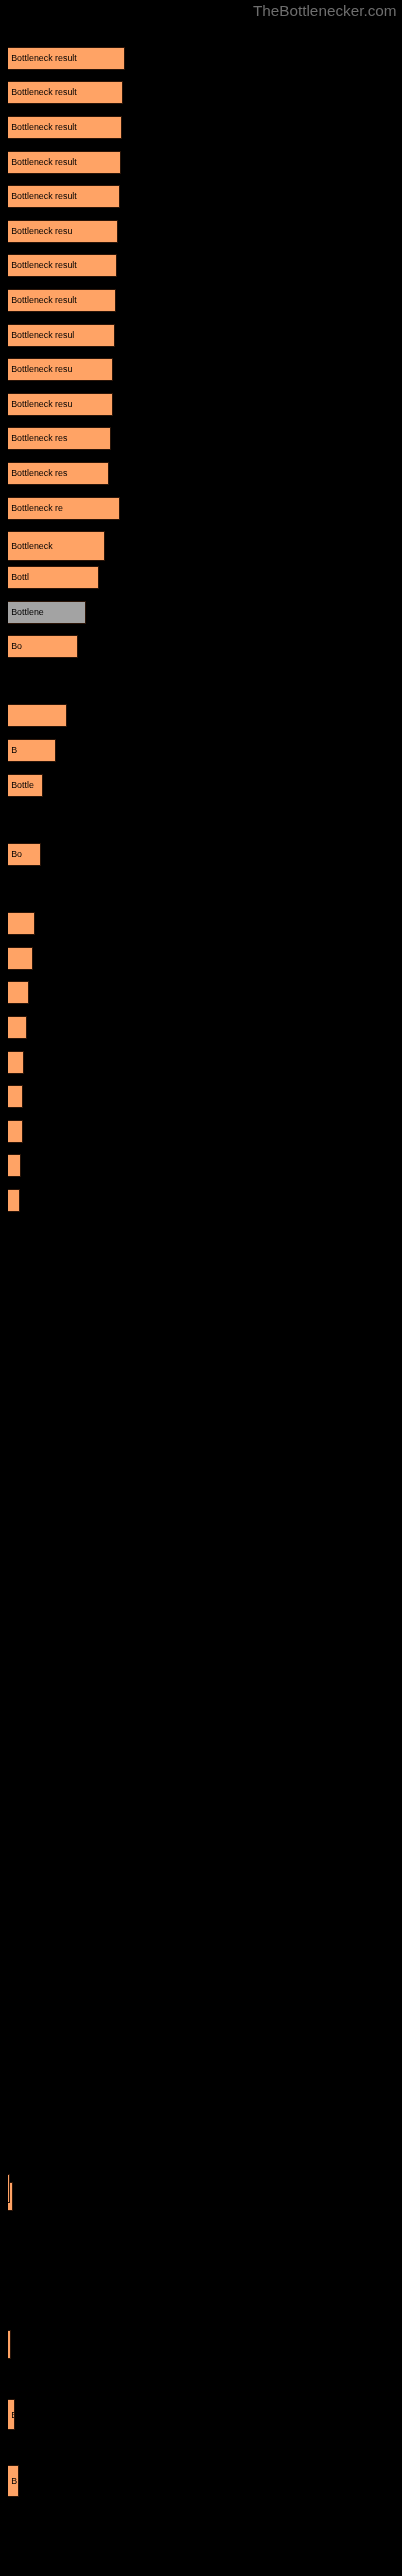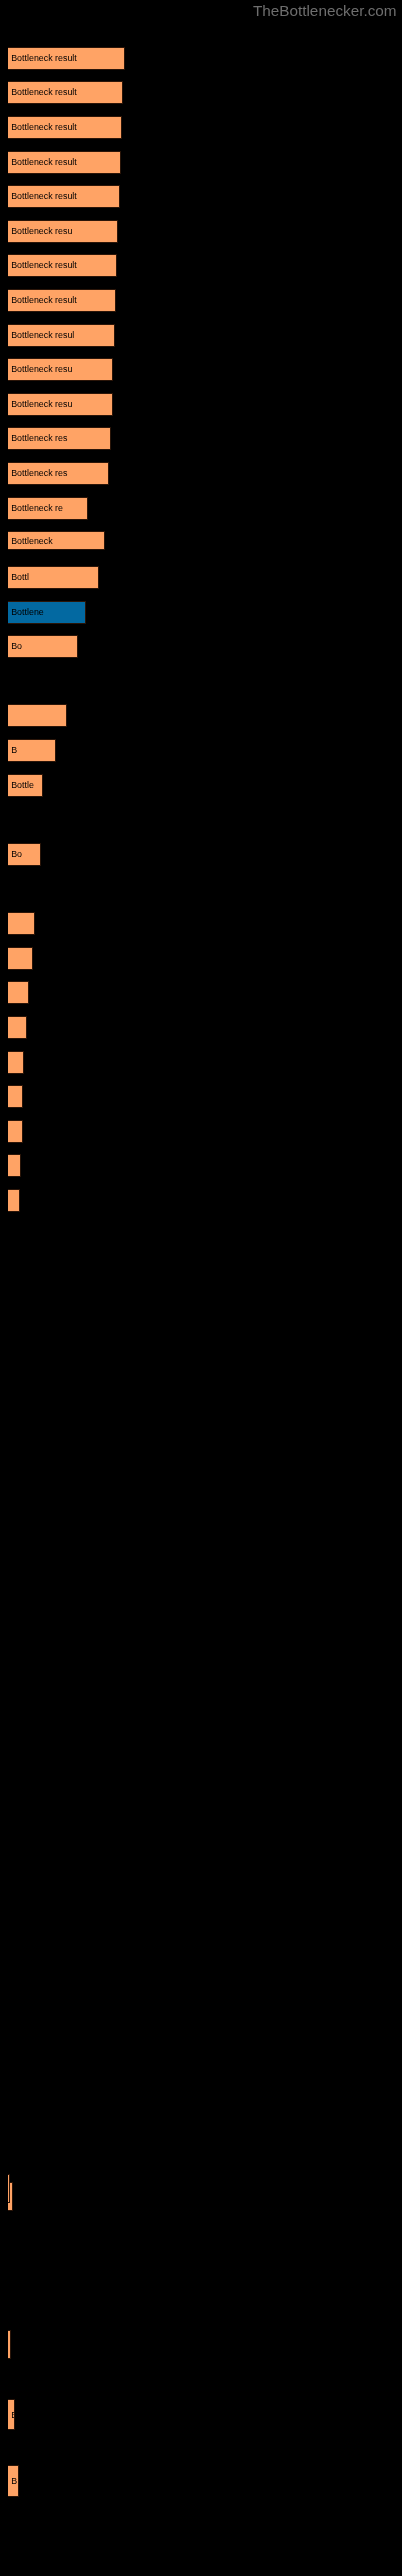--- a/index.html
+++ b/index.html
@@ -102,30 +102,30 @@
       </div>
       <div class="bar" style="width: 105px; top: 393px; height: 22.5px; background: rgb(255, 163, 101);">
         <span class="bar-label" style="color: rgb(0, 0, 0);">Bottleneck resu</span>
       </div>
       <div class="bar" style="width: 103px; top: 427px; height: 22.5px; background: rgb(255, 163, 101);">
         <span class="bar-label" style="color: rgb(0, 0, 0);">Bottleneck res</span>
       </div>
       <div class="bar" style="width: 101px; top: 462px; height: 22.5px; background: rgb(255, 163, 101);">
         <span class="bar-label" style="color: rgb(0, 0, 0);">Bottleneck res</span>
       </div>
-      <div class="bar" style="width: 80px; top: 497px; height: 22.5px; background: rgb(255, 163, 101);">
+      <div class="bar" style="width: 112px; top: 497px; height: 22.5px; background: rgb(255, 163, 101);">
         <span class="bar-label" style="color: rgb(0, 0, 0);">Bottleneck re</span>
       </div>
-      <div class="bar" style="width: 97px; top: 531px; height: 19px; background: rgb(255, 163, 101);">
+      <div class="bar" style="width: 97px; top: 531px; height: 30px; background: rgb(255, 163, 101);">
         <span class="bar-label" style="color: rgb(0, 0, 0);">Bottleneck</span>
       </div>
       <div class="bar" style="width: 91px; top: 566px; height: 22.5px; background: rgb(255, 163, 101);">
         <span class="bar-label" style="color: rgb(0, 0, 0);">Bottl</span>
       </div>
-      <div class="bar" style="width: 78px; top: 601px; height: 22.5px; background: #0369a1;">
+      <div class="bar" style="width: 78px; top: 601px; height: 22.5px; background: #a3a3a3;">
         <span class="bar-label" style="color: rgb(0, 0, 0);">Bottlene</span>
       </div>
       <div class="bar" style="width: 70px; top: 635px; height: 22.5px; background: rgb(255, 163, 101);">
         <span class="bar-label" style="color: rgb(0, 0, 0);">Bo</span>
       </div>
       <div class="bar" style="width: 59px; top: 704px; height: 22.5px; background: rgb(255, 163, 101);">
         <span class="bar-label" style="color: rgb(0, 0, 0); margin-top: 46px;">Bot</span>
       </div>
       <div class="bar" style="width: 48px; top: 739px; height: 22.5px; background: rgb(255, 163, 101);">
         <span class="bar-label" style="color: rgb(0, 0, 0);">B</span>

